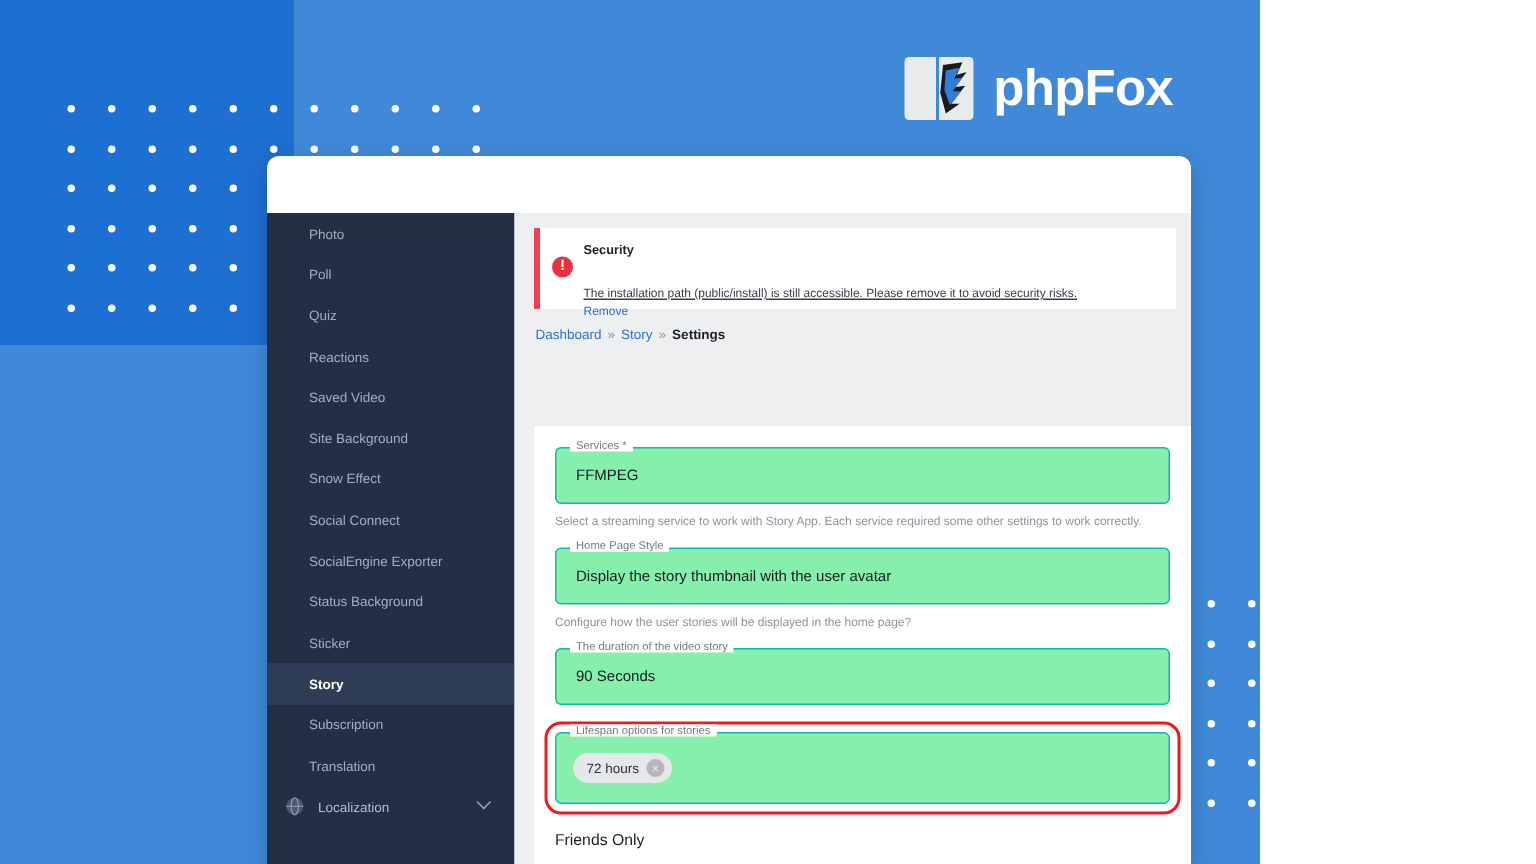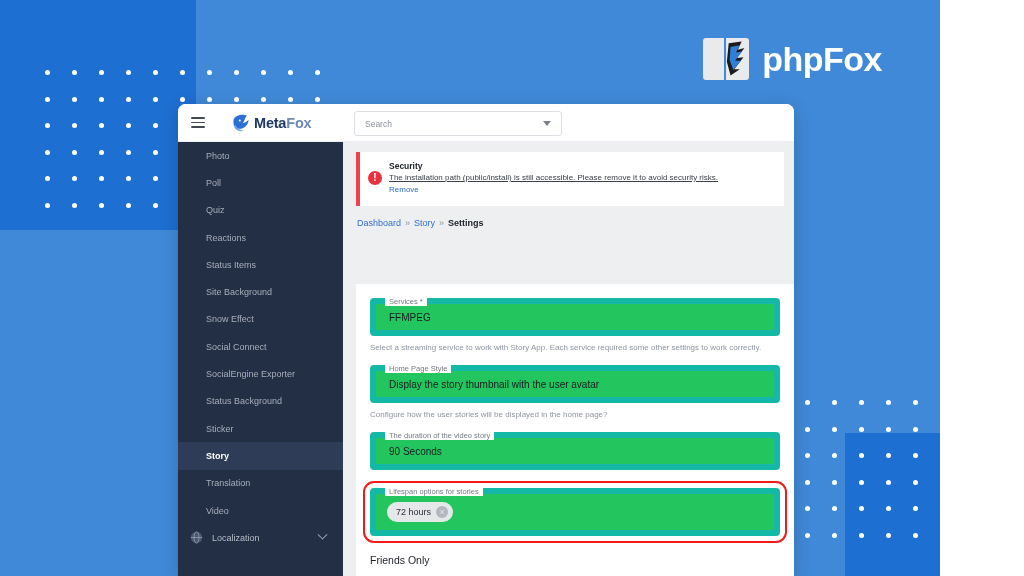--- a/index.html
+++ b/index.html
@@ -3,21 +3,21 @@
 <meta charset="utf-8">
 <style>
   * { box-sizing: border-box; margin: 0; padding: 0; }
   html, body {
     width: 1024px; height: 576px;
     overflow: hidden;
     font-family: "Liberation Sans", sans-serif;
   }
   #stage {
     position: relative;
-    width: 940px; height: 576px;
+    width: 840px; height: 576px;
     background: #4089d8;
     overflow: hidden;
   }
 
   
   .bg-block { position: absolute; }
   #bg-dark-left { left: 0; top: 0; width: 196px; height: 154px; background: #1e6fd2; }
 
   .dots { position: absolute; pointer-events: none; }
   .dot {
@@ -190,21 +190,21 @@
     width: 14px; height: 14px;
     border-radius: 50%;
     background: #e8323f;
     color: #fff;
     font-size: 10px; font-weight: bold;
     display: flex; align-items: center; justify-content: center;
     line-height: 1;
     flex: 0 0 14px;
   }
   #alert-body { padding-top: 1px; }
-  #alert-title { font-size: 8.5px; font-weight: bold; color: #20242b; margin-bottom: 2px; }
+  #alert-title { font-size: 8.5px; font-weight: bold; color: #20242b; margin-bottom: 20px; }
   #alert-text { font-size: 8px; color: #3a4049; margin-bottom: 3px; text-decoration: underline; }
   #alert-link { font-size: 8px; color: #2a6fc9; cursor: pointer; }
 
   
   #breadcrumb {
     margin: 12px 0 0 14px;
     font-size: 9px;
     display: flex; align-items: center; gap: 4px;
   }
   #breadcrumb .crumb-link { color: #2f6fd0; cursor: pointer; }
@@ -215,25 +215,25 @@
   #settings-card {
     position: absolute; left: 13px; top: 142px;
     width: 438px; min-height: 292px;
     background: #ffffff;
     padding: 14px 0 0 0;
   }
 
   .field {
     position: relative;
     margin: 0 14px 0 14px;
-    border: 6px solid #14b8a6;
+    border: 1px solid #14b8a6;
     border-radius: 4px;
     height: 38px;
     display: flex; align-items: center;
-    background: #22c55e;
+    background: #86efac;
     cursor: pointer;
   }
   .field-label {
     position: absolute;
     left: 9px; top: -6px;
     background: #ffffff;
     padding: 0 4px;
     font-size: 7.5px;
     color: #747a84;
     line-height: 1;
@@ -391,57 +391,36 @@
       <svg class="fox" viewBox="0 0 26 38" style="position:absolute;left:22px;top:3px;width:24px;height:38px;">
         <path d="M4 2 L18 0 L14 9 L21 7 L13 18 L20 17 L10 30 L16 30 L6 37 L2 22 Z" fill="#1b1b1f"></path>
         <path d="M6 6 L16 4 L12 12 L18 11 L11 21 L17 21 L9 31 L5 20 Z" fill="#2f7ed8"></path>
       </svg>
     </div>
     <div id="phpfox-text">phpFox</div>
   </div>
 
   <div id="browser-window">
 
-    <div id="top-bar">
-      <div id="hamburger-button">
-        <span></span>
-        <span></span>
-        <span></span>
-      </div>
-      <div id="metafox-logo">
-        <svg id="metafox-icon" viewBox="0 0 24 24">
-          <path d="M3 8 C5 3 13 1 19 3 C16 6 17 9 14 12 C17 12 19 10 21 8 C21 14 16 19 10 19 C6 19 3 16 3 12 Z" fill="#2a6fd6"></path>
-          <path d="M5 14 C7 18 11 21 16 21 C12 23 6 21 4 17 Z" fill="#6ca8e8"></path>
-          <circle cx="10.5" cy="9" r="1.2" fill="#ffffff"></circle>
-        </svg>
-        <div id="metafox-wordmark">
-          <span class="meta">Meta</span><span class="fox">Fox</span>
-        </div>
-      </div>
-      <div id="search-box">
-        <input id="search-input" type="text" placeholder="Search" style="">
-        <div id="search-caret"></div>
-      </div>
-    </div>
 
     <div id="sidebar">
         <div class="sidebar-item">
           <span>Photo</span>
         </div>
         <div class="sidebar-item">
           <span>Poll</span>
         </div>
         <div class="sidebar-item">
           <span>Quiz</span>
         </div>
         <div class="sidebar-item">
           <span>Reactions</span>
         </div>
         <div class="sidebar-item">
-          <span>Status Items</span>
+          <span>Saved Video</span>
         </div>
         <div class="sidebar-item">
           <span>Site Background</span>
         </div>
         <div class="sidebar-item">
           <span>Snow Effect</span>
         </div>
         <div class="sidebar-item">
           <span>Social Connect</span>
         </div>
@@ -451,24 +430,24 @@
         <div class="sidebar-item">
           <span>Status Background</span>
         </div>
         <div class="sidebar-item">
           <span>Sticker</span>
         </div>
         <div class="sidebar-item active">
           <span>Story</span>
         </div>
         <div class="sidebar-item">
+          <span>Subscription</span>
+        </div>
+        <div class="sidebar-item">
           <span>Translation</span>
-        </div>
-        <div class="sidebar-item">
-          <span>Video</span>
         </div>
         <div class="sidebar-item group">
           <svg class="sidebar-group-icon" viewBox="0 0 16 16">
             <circle cx="8" cy="8" r="7" fill="#4c5871"></circle>
             <ellipse cx="8" cy="8" rx="3" ry="7" fill="none" stroke="#9aa2b0" stroke-width="0.9"></ellipse>
             <line x1="1" y1="8" x2="15" y2="8" stroke="#9aa2b0" stroke-width="0.9"></line>
           </svg>
           <span>Localization</span>
           <span class="sidebar-chevron"></span>
         </div>

